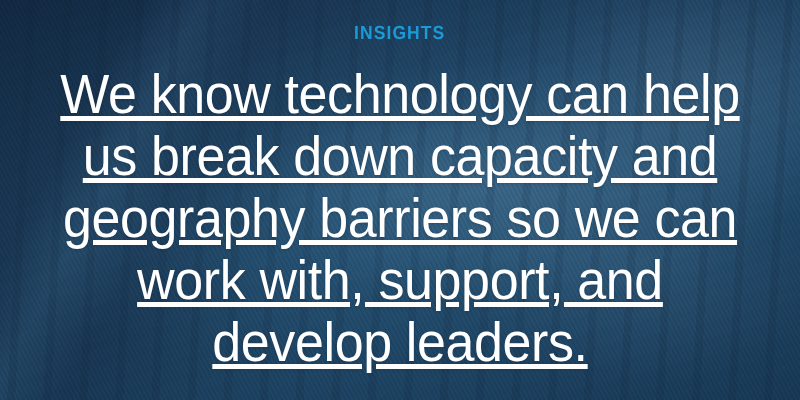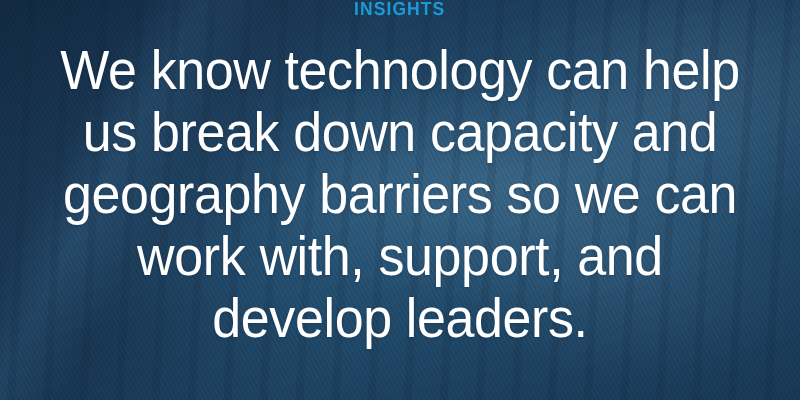--- a/index.html
+++ b/index.html
@@ -64,20 +64,21 @@
     position:absolute; inset:0;
     background:radial-gradient(ellipse 78% 70% at 50% 48%,
       rgba(66,124,160,.26) 0%, rgba(24,52,80,.34) 100%);
   }
 
   
   .content {
     position:absolute; inset:0;
     display:flex; flex-direction:column;
     align-items:center;
+    padding-top:24px;
   }
 
   .eyebrow {
     font-family:"Liberation Sans", sans-serif;
     font-size:19px;
     font-weight:bold;
     letter-spacing:1.2px;
     color:#1c9ad6;
     line-height:1;
     transform:scaleX(.92);
@@ -90,20 +91,21 @@
     margin-top:20px;
     width:800px;
     text-align:center;
     color:#ffffff;
     font-family:"Liberation Sans", sans-serif;
     font-weight:300;
     font-size:55px;
     line-height:62px;
     letter-spacing:-0.4px;
     text-shadow:0 1px 3px rgba(16,40,64,.30);
+    text-decoration:underline;
   }
   .quote .ln {
     display:block;
     white-space:nowrap;
     transform:scaleX(.945);
     transform-origin:center;
   }
 </style>
 </head>
 <body>

